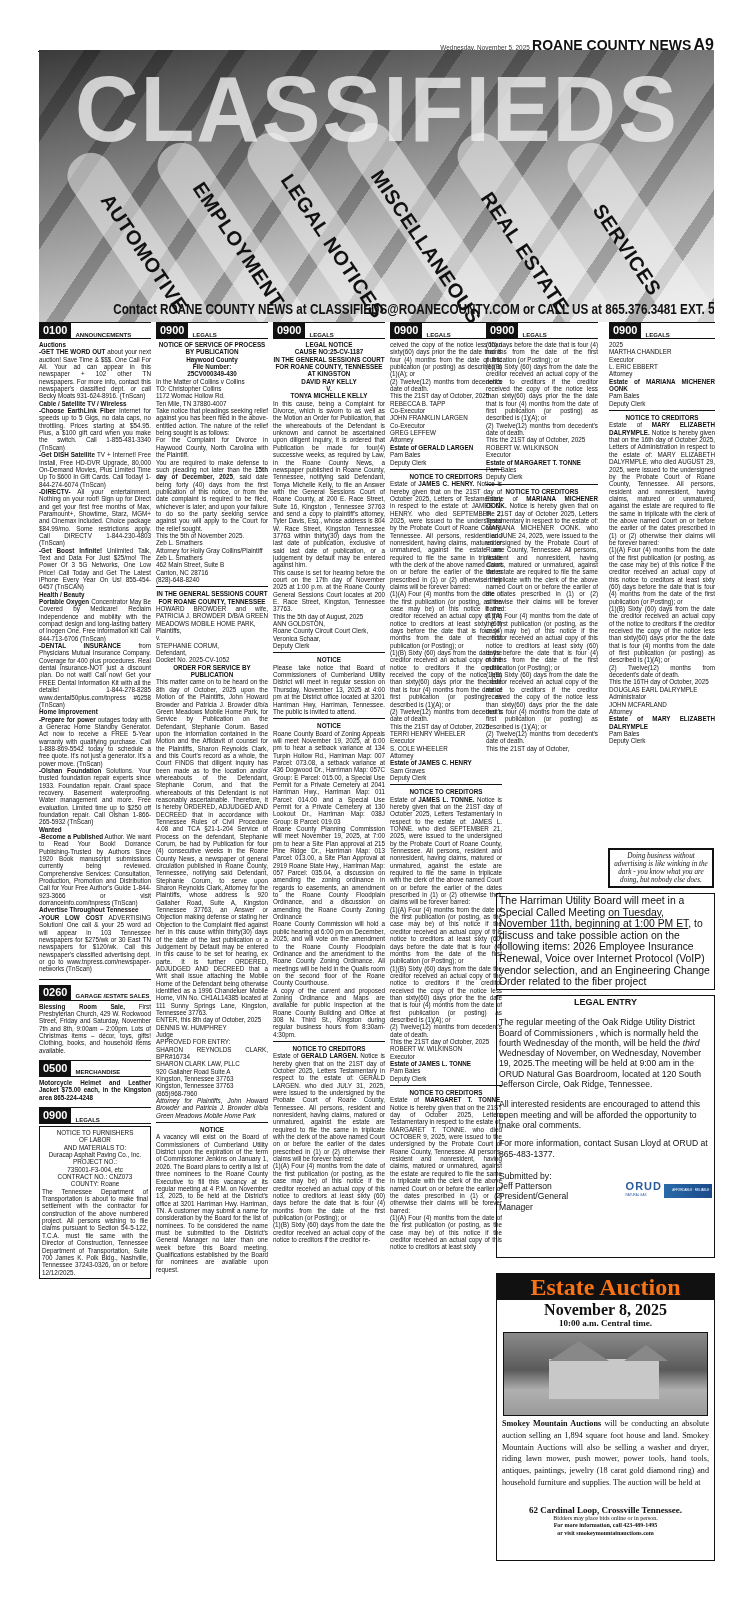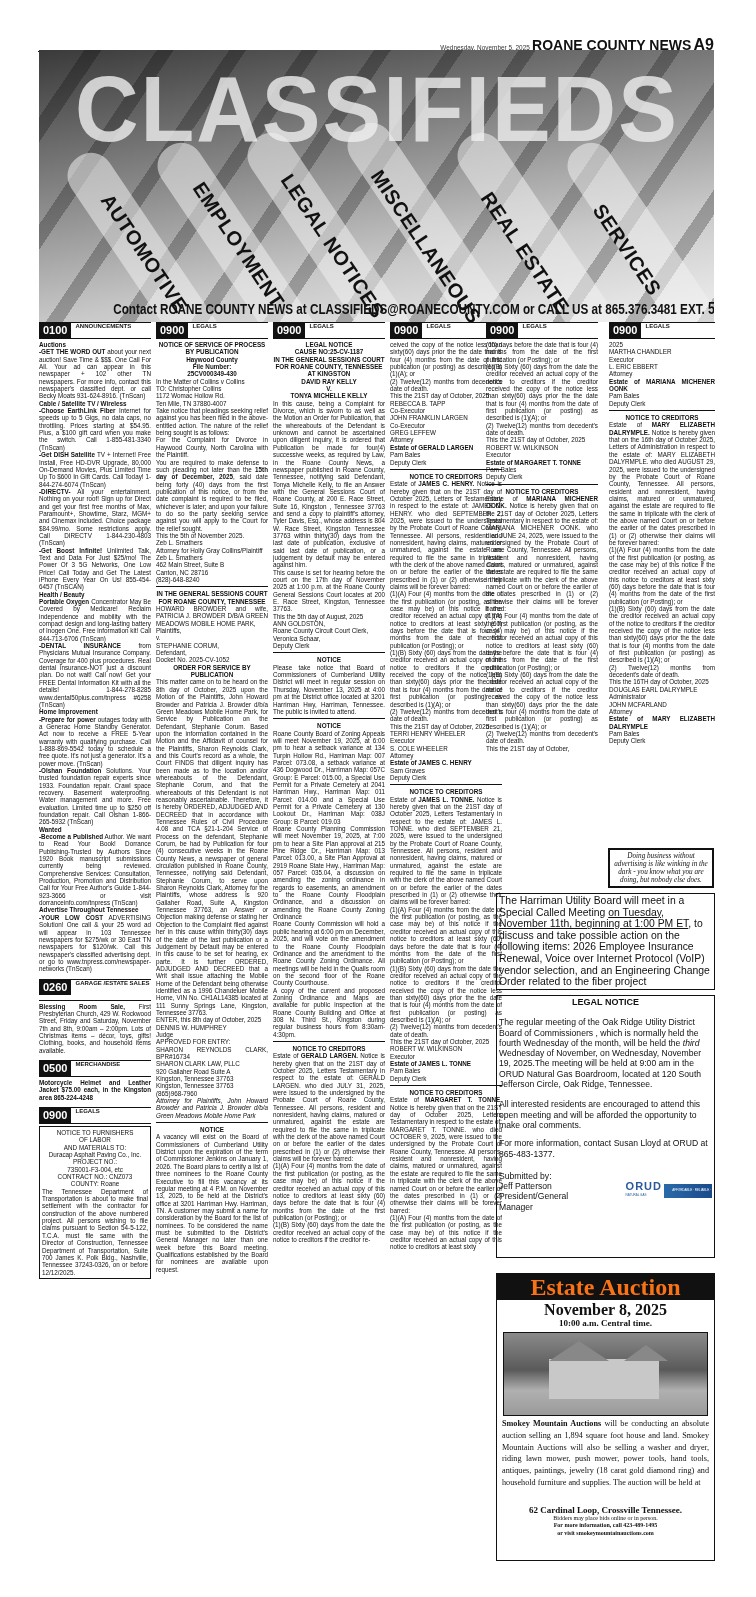--- a/index.html
+++ b/index.html
@@ -9,21 +9,21 @@
   .masthead .paper{font-weight:bold;font-size:14px}
   .masthead .page{font-weight:bold;font-size:16px}
   .banner{position:absolute;left:39px;top:50px;width:675px;height:272px;overflow:hidden;
     background:linear-gradient(170deg,#3a3a3a 0%,#8a8a8a 40%,#c8c8c8 70%,#f0f0f0 100%)}
   .banner .title{position:absolute;left:36px;top:8px;font-size:88px;font-weight:bold;letter-spacing:2px;color:rgba(235,235,235,.82);font-family:"Liberation Sans",sans-serif;transform:scaleY(1.05)}
   .strip{position:absolute;width:46px;height:290px;background:rgba(240,240,240,.55);border-radius:22px;transform:rotate(-34deg);transform-origin:top left}
   .cat{position:absolute;font-weight:bold;font-size:20px;color:#111;transform:rotate(56deg);transform-origin:top left;white-space:nowrap;font-family:"Liberation Sans",sans-serif;letter-spacing:.5px}
   .contact{position:absolute;left:0;right:0;bottom:4px;text-align:center;font-size:15px;font-weight:bold;color:#111;transform:scaleX(.78);transform-origin:center;white-space:nowrap}
   .contact .ext{font-size:16px}
   .col{position:absolute;top:322px;font-size:6.3px;line-height:7.35px;text-align:justify;overflow:hidden}
-  .hdr{display:flex;align-items:flex-start;height:17px;border-top:1px solid #111;border-bottom:1px solid #111;margin-bottom:2px}
+  .hdr{display:flex;align-items:flex-end;height:17px;border-top:1px solid #111;border-bottom:1px solid #111;margin-bottom:2px}
   .hdr .num{background:#111;color:#fff;font-weight:bold;font-size:11px;padding:1px 4px;height:15px;line-height:13px}
   .hdr .lbl{font-weight:bold;font-size:6px;padding-left:4px;line-height:6.5px}
   .cen{text-align:center}
   .b{font-weight:bold}
   .i{font-style:italic}
   .rule{border-top:1px solid #111;margin:3px 0}
   .box{border:1px solid #111;padding:2px}
   p{margin:0}
   .notice-box{position:absolute;border:1px solid #111;font-family:"Liberation Sans",sans-serif}
   .quote{position:absolute;left:608px;top:848px;width:106px;height:40px;border:2px solid #111;font-family:"Liberation Serif",serif;font-style:italic;font-size:7.2px;line-height:8px;text-align:center;padding:2px}
@@ -292,21 +292,21 @@
 Deputy Clerk</p>
 </div>
 
 <div class="quote">Doing business without advertising is like winking in the dark - you know what you are doing, but nobody else does.</div>
 
 <div class="notice-box" style="left:496px;top:893px;width:219px;height:97px;padding:1px 2px;font-size:10.4px;line-height:11.6px">
   <span>The Harriman Utility Board will meet in a Special Called Meeting </span><span class="u">on Tuesday, November 11th, beginning at 1:00 PM ET</span><span>, to discuss and take possible action on the following items: 2026 Employee Insurance Renewal, Voice over Internet Protocol (VoIP) vendor selection, and an Engineering Change Order related to the fiber project</span>
 </div>
 
 <div class="notice-box" style="left:496px;top:995px;width:219px;height:263px;padding:1px 2px;font-size:8.6px;line-height:10.3px">
-  <p class="cen b" style="font-size:9px">LEGAL NOTICE</p>
+  <p class="cen b" style="font-size:9px">LEGAL ENTRY</p>
   <p style="margin-top:10px"><span>The regular meeting of the Oak Ridge Utility District Board of Commissioners , which is normally held the fourth Wednesday of the month, will be held the </span><span class="i">third</span><span> Wednesday of November, on Wednesday, November 19, 2025.The meeting will be held at 9:00 am in the ORUD Natural Gas Boardroom, located at 120 South Jefferson Circle, Oak Ridge, Tennessee.</span></p>
   <p style="margin-top:10px">All interested residents are encouraged to attend this open meeting and will be afforded the opportunity to make oral comments.</p>
   <p style="margin-top:8px">For more information, contact Susan Lloyd at ORUD at 865-483-1377.</p>
   <div style="display:flex;justify-content:space-between;align-items:center;margin-top:12px">
     <p style="white-space:pre-line">Submitted by:
 Jeff Patterson
 President/General
 Manager</p>
     <div style="display:flex;align-items:center;gap:2px">
       <div style="text-align:left;line-height:9px">

